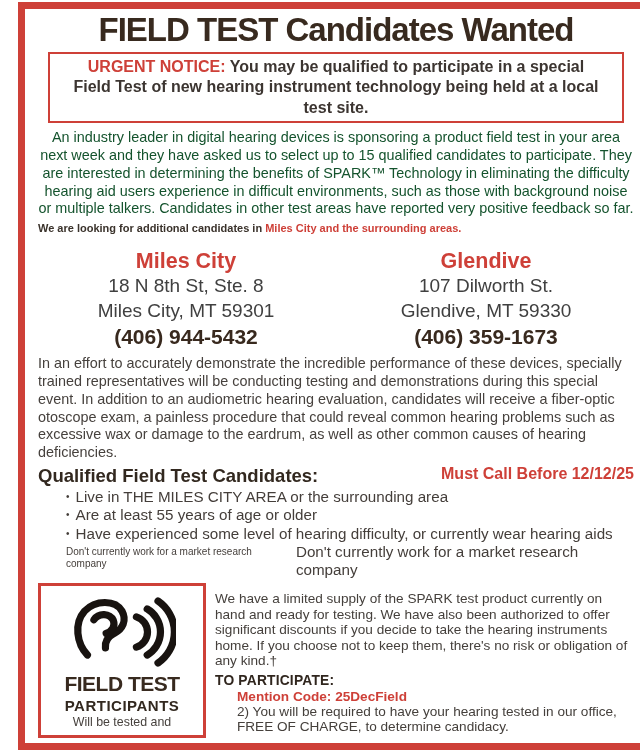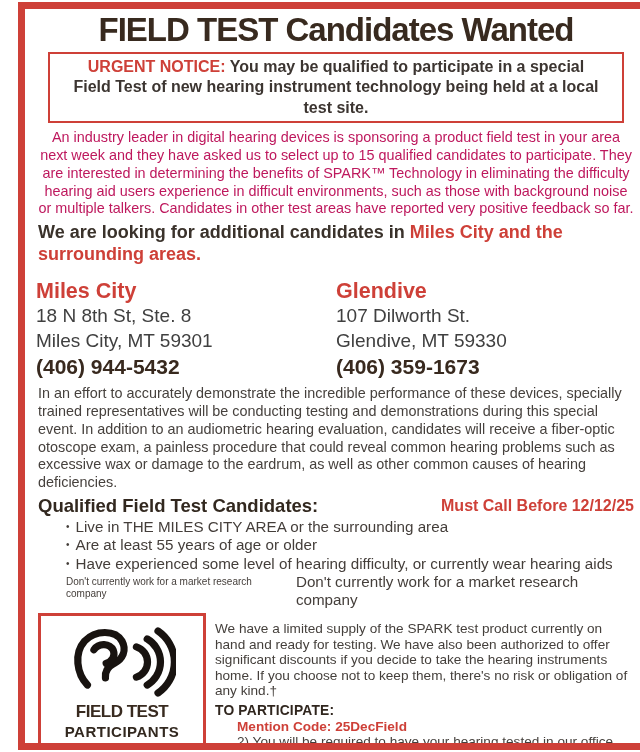--- a/index.html
+++ b/index.html
@@ -11,41 +11,41 @@
   }
   .headline{
     margin:1px 0 4px;text-align:center;font-size:33px;font-weight:bold;
     color:#382a1f;letter-spacing:-1px;line-height:1.05;
   }
   .urgent-box{
     border:2px solid #ce4038;margin:0 12px 6px;padding:3px 22px;
     text-align:center;font-size:16px;font-weight:bold;color:#3c3531;line-height:1.28;
   }
   .red{color:#ce4038;}
-  .intro{margin:0 2px 4px;text-align:center;font-size:14.4px;line-height:1.24;color:#be185d;}
-  .lead{margin:0 2px 5px;font-size:18px;font-weight:bold;color:#3a322b;line-height:1.2;}
-  .locations{display:flex;margin:12px 0 5px;}
+  .intro{margin:0 2px 4px;text-align:center;font-size:14.4px;line-height:1.24;color:#14532d;}
+  .lead{margin:0 2px 5px;font-size:11px;font-weight:bold;color:#3a322b;line-height:1.2;}
+  .locations{display:flex;text-align:center;margin:12px 0 5px;}
   .loc{flex:1;}
   .loc-city{font-size:21.5px;font-weight:bold;color:#ce4038;line-height:1.25;}
   .loc-addr{font-size:19px;color:#404040;line-height:1.3;}
   .loc-phone{font-size:21px;font-weight:bold;color:#38291e;line-height:1.25;}
   .details{margin:0 2px 3px;font-size:14.4px;line-height:1.24;color:#46413d;}
-  .qualified-row{display:flex;justify-content:space-between;align-items:center;margin:0 2px 1px;}
+  .qualified-row{display:flex;justify-content:space-between;align-items:flex-start;margin:0 2px 1px;}
   .q-heading{font-size:18.5px;font-weight:bold;color:#32281f;}
   .q-deadline{font-size:16px;font-weight:bold;color:#ce4038;}
   .bullets{margin:0 0 4px 30px;font-size:15.2px;color:#443e3a;line-height:1.2;}
   .bullet-item{display:flex;}
   .dot{font-size:10px;margin:3px 6px 0 0;color:#443e3a;}
   .main-row{display:flex;gap:9px;margin:0 2px 3px;}
   .badge{
     width:168px;min-width:168px;box-sizing:border-box;border:3px solid #ce4038;
     text-align:center;padding:7px 4px 5px;align-self:flex-start;
   }
   .badge svg{width:108px;height:78px;display:block;margin:0 auto 2px;}
-  .badge-title{font-size:17px;font-weight:bold;color:#382a1f;letter-spacing:-0.5px;line-height:1;}
+  .badge-title{font-size:21px;font-weight:bold;color:#382a1f;letter-spacing:-0.5px;line-height:1;}
   .badge-sub{font-size:15px;font-weight:bold;color:#32281f;letter-spacing:0.5px;margin-top:3px;line-height:1.15;}
   .badge-note{font-size:12.4px;color:#46413d;line-height:1.25;}
   .badge-note:first-of-type{margin-top:2px;}
   .right-col{flex:1;font-size:13.6px;line-height:1.14;color:#45403c;}
   .supply{margin:8px 0 4px;}
   .to-participate{font-weight:bold;color:#30261e;font-size:13.8px;letter-spacing:0.2px;}
   .steps{margin-left:22px;}
   .mention{font-weight:bold;color:#ce4038;}
 </style>
 </head>

